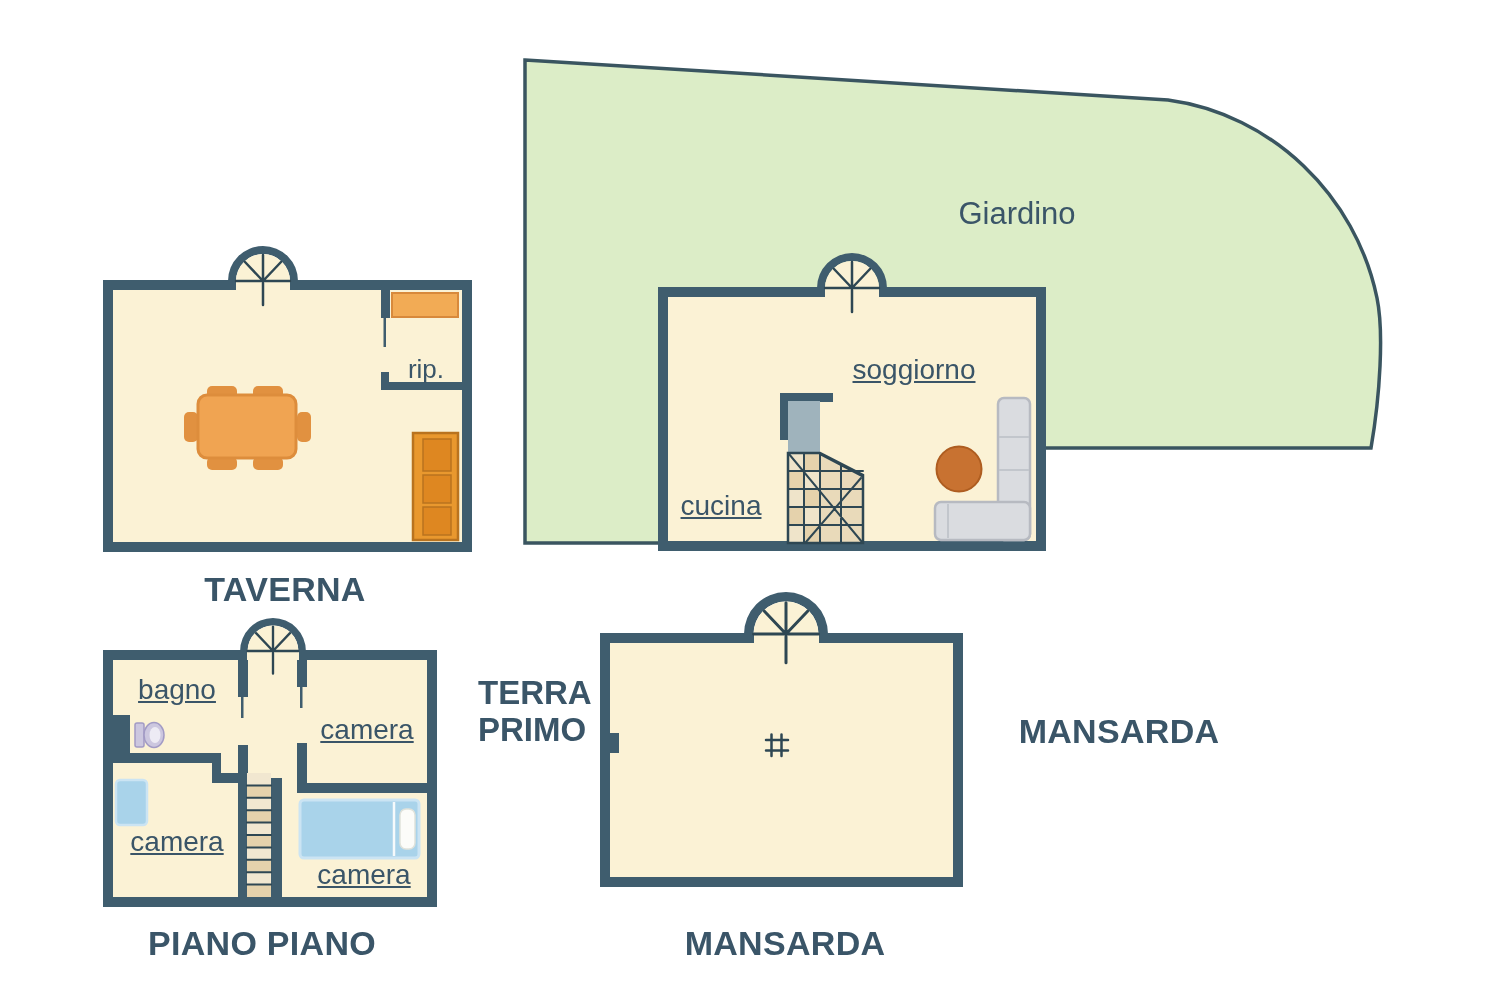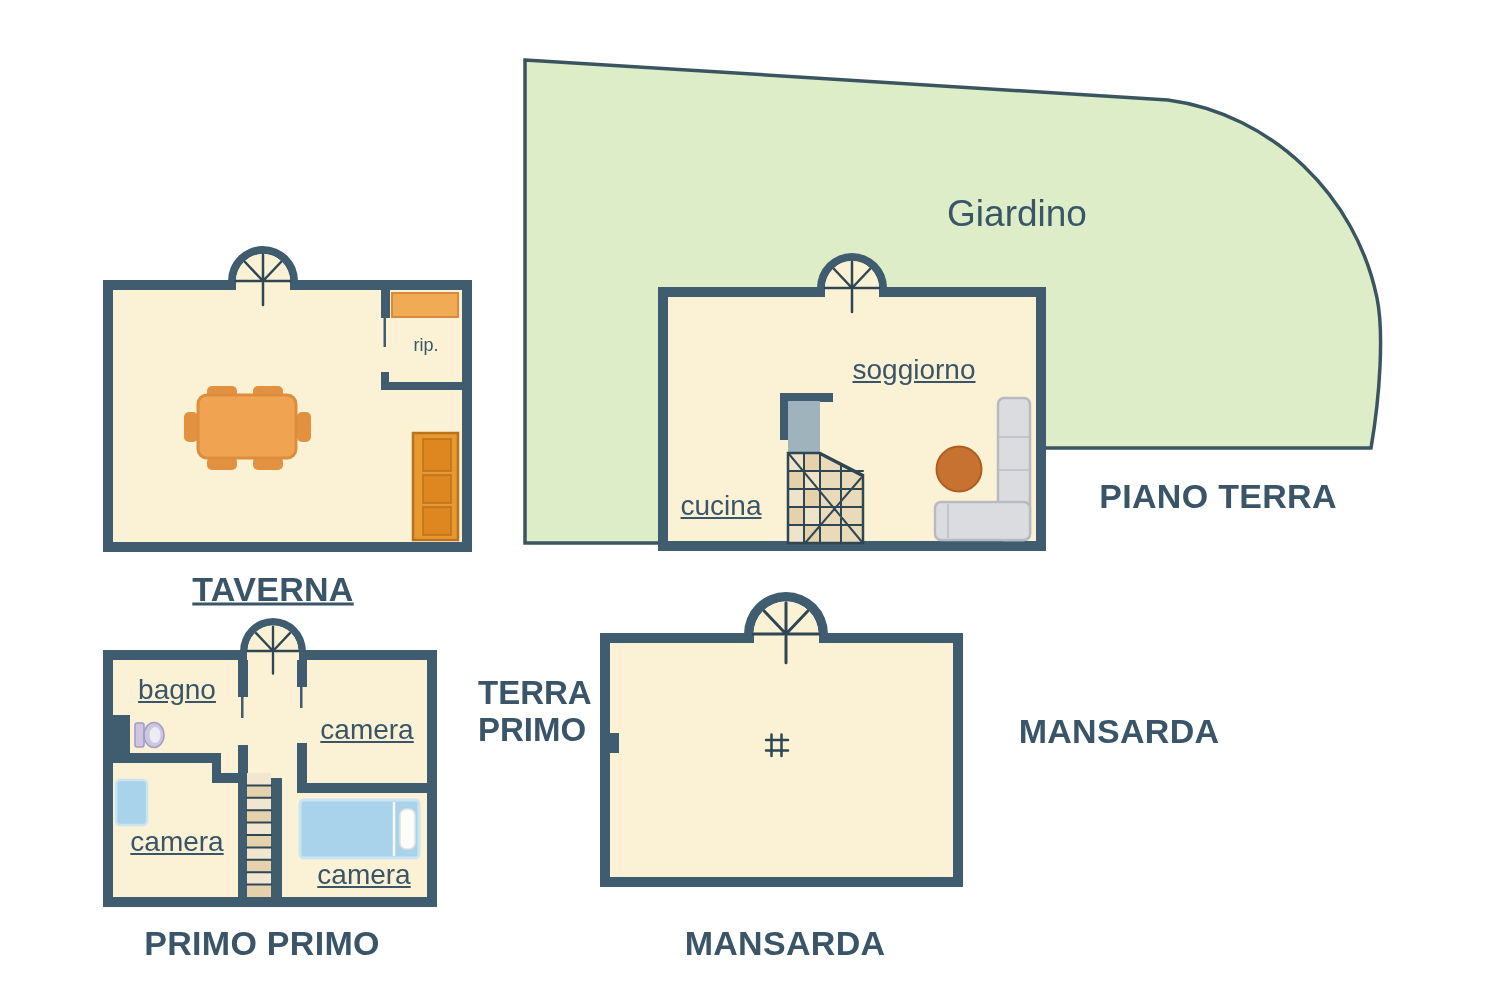--- a/index.html
+++ b/index.html
@@ -24,22 +24,22 @@
   .bed{fill:var(--bed_blue);stroke:var(--bed_border);}
   .toilet{fill:var(--toilet);stroke:var(--toilet_border);stroke-width:1.5;}
   .steplight{fill:var(--stair_light);}
   .stepdark{fill:var(--stair_dark);}
   .steptan{fill:var(--stair_tan);}
   .steppale{fill:var(--stair_pale);}
   
   .lbl{position:absolute;transform:translate(-50%,-50%);color:var(--label);
        white-space:nowrap;}
   .room{font-size:28px;text-decoration:underline;}
-  .small{font-size:18px;}
-  .big{font-size:37px;}
+  .small{font-size:26px;margin-top:24px;}
+  .big{font-size:31px;}
   .title{font-size:34px;font-weight:bold;letter-spacing:.3px;}
   .side-title{position:absolute;color:var(--label);font-size:33px;font-weight:bold;
               line-height:37px;white-space:nowrap;}
 </style>
 </head>
 <body>
 
 <div class="canvas">
 
 <svg class="plan-svg" width="1500" height="1000" viewBox="0 0 1500 1000">
@@ -164,33 +164,32 @@
 
   <g>
     <rect class="ro" x="605" y="638" width="353" height="244"></rect>
     <rect class="fl" x="754" y="632" width="65" height="13"></rect>
     <use href="#arch" transform="translate(786,634) scale(1.2)"></use>
     <rect class="w" x="610" y="733" width="9" height="20"></rect>
     <path class="ln" d="M 766 740 H 788 M 766 750.5 H 788 M 771.5 734.5 V 756 M 781.5 734.5 V 756"></path>
   </g>
 </svg>
 
-<div class="lbl title" style="left:273px;top:589px;text-decoration:underline;">TAVERNA</div>
+<div class="lbl title" style="left:285px;top:589px;">TAVERNA</div>
 <div class="lbl small" style="left:426px;top:345px;">rip.</div>
 
 <div class="lbl big" style="left:1017px;top:214px;">Giardino</div>
 <div class="lbl room" style="left:914px;top:370px;">soggiorno</div>
 <div class="lbl room" style="left:721px;top:506px;text-align:right;">cucina</div>
-<div class="lbl title" style="left:1218px;top:496px;">PIANO TERRA</div>
 
 <div class="lbl room" style="left:177px;top:690px;">bagno</div>
 <div class="lbl room" style="left:367px;top:730px;">camera</div>
 <div class="lbl room" style="left:177px;top:842px;">camera</div>
 <div class="lbl room" style="left:364px;top:875px;">camera</div>
-<div class="lbl title" style="left:262px;top:943px;">PRIMO PRIMO</div>
+<div class="lbl title" style="left:262px;top:943px;">PIANO PIANO</div>
 
 <div class="side-title" style="left:478px;top:674px;">
   <div>TERRA</div>
   <div>PRIMO</div>
 </div>
 
 <div class="lbl title" style="left:785px;top:943px;">MANSARDA</div>
 <div class="lbl title" style="left:1119px;top:731px;">MANSARDA</div>
 
 </div>

